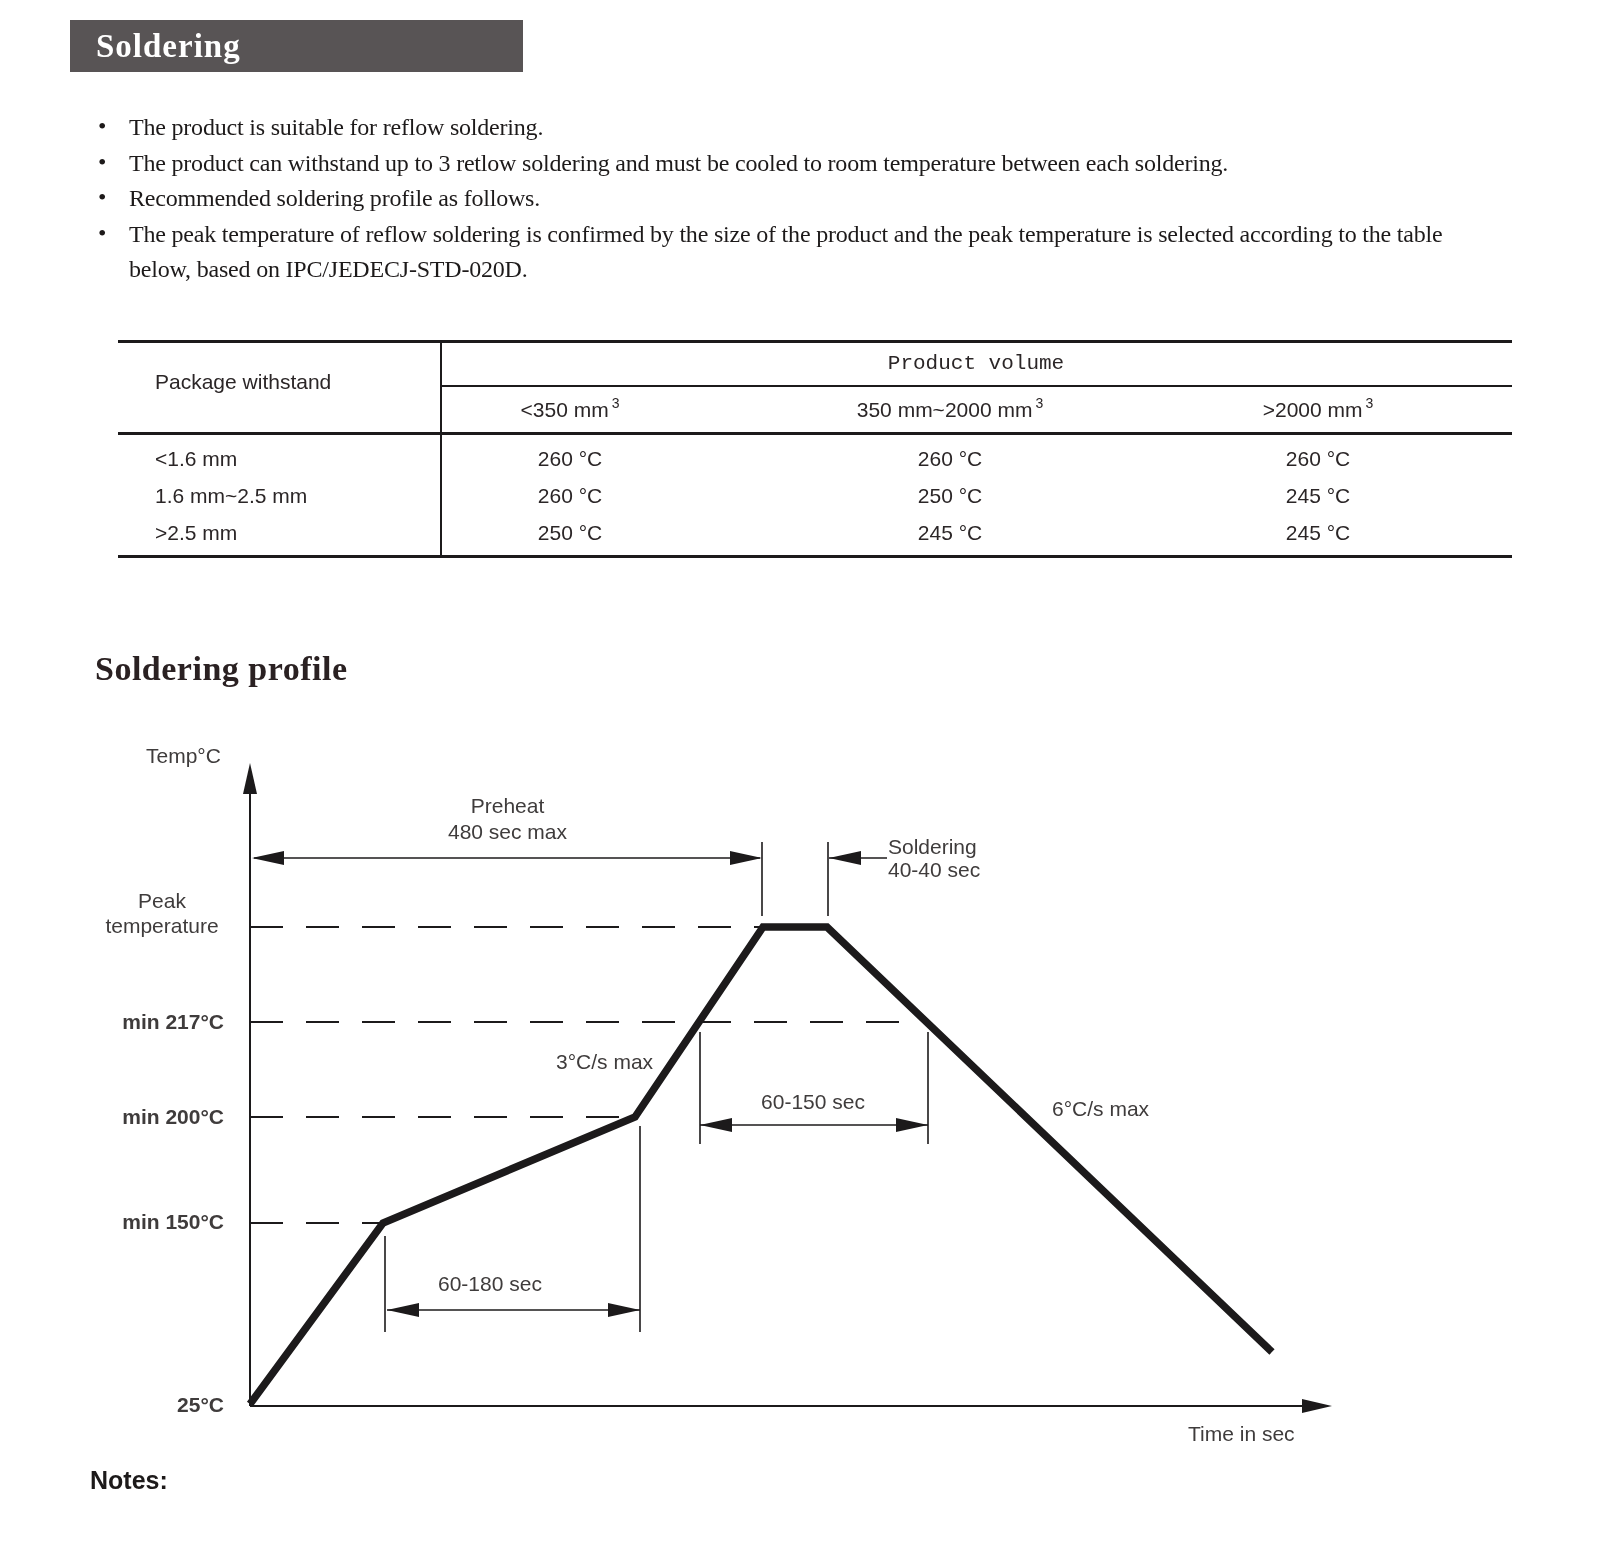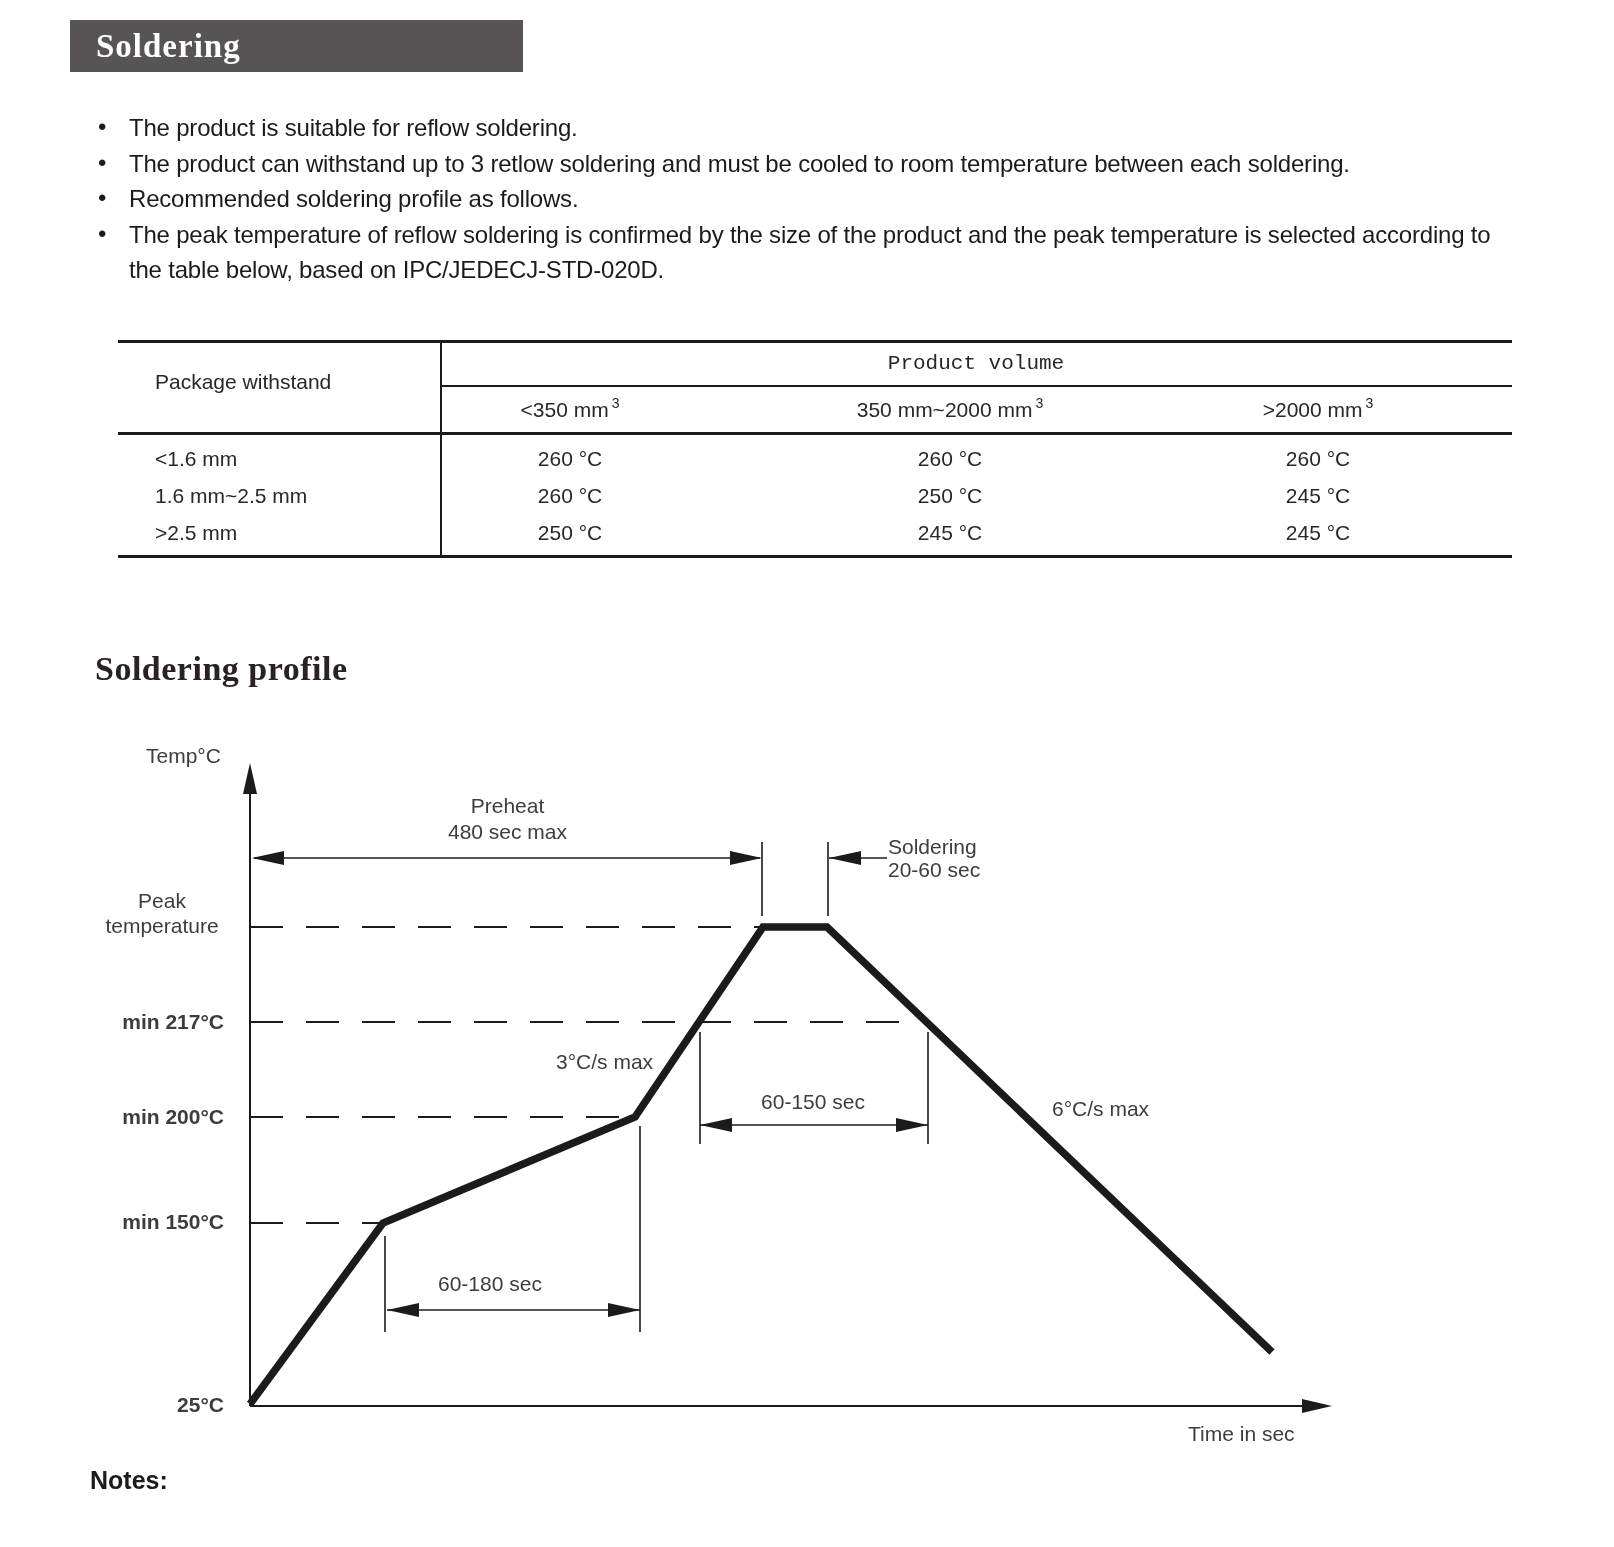--- a/index.html
+++ b/index.html
@@ -11,21 +11,21 @@
   .header-bar{
     position:absolute;left:70px;top:20px;width:453px;height:52px;
     background:#585455;
   }
   .header-bar .title{
     font-family:"Liberation Serif",serif;font-weight:bold;font-size:33px;
     color:#ffffff;line-height:52px;padding-left:26px;letter-spacing:1px;
   }
   
   .bullets{
-    position:absolute;left:96px;top:110px;width:1408px;margin:0;padding:0;list-style:none;
+    position:absolute;left:96px;top:110px;width:1408px;margin:0;padding:0;list-style:none;font-family:Liberation Serif, serif;
   }
   .bullets li{
     position:relative;padding-left:33px;font-size:24px;line-height:35.6px;
     letter-spacing:-0.2px;color:#1d1a1a;
   }
   .bullets li::before{
     content:"\2022";position:absolute;left:2px;top:-1px;font-size:24px;color:#1d1a1a;
   }
   
   .spec-table{position:absolute;left:118px;top:340px;width:1394px;height:218px;font-size:21px;color:#2b2627;}
@@ -160,21 +160,21 @@
     </g>
   </svg>
 
   <div class="lbl lbl-temp-axis">Temp°C</div>
   <div class="lbl lbl-preheat">
     <div>Preheat</div>
     <div>480 sec max</div>
   </div>
   <div class="lbl lbl-soldering">
     <div>Soldering</div>
-    <div>20-60 sec</div>
+    <div>40-40 sec</div>
   </div>
   <div class="lbl lbl-peak">
     <div>Peak</div>
     <div>temperature</div>
   </div>
   <div class="lbl lbl-right lbl-min217">min 217°C</div>
   <div class="lbl lbl-right lbl-min200">min 200°C</div>
   <div class="lbl lbl-right lbl-min150">min 150°C</div>
   <div class="lbl lbl-right lbl-25">25°C</div>
   <div class="lbl lbl-rate3">3°C/s max</div>

